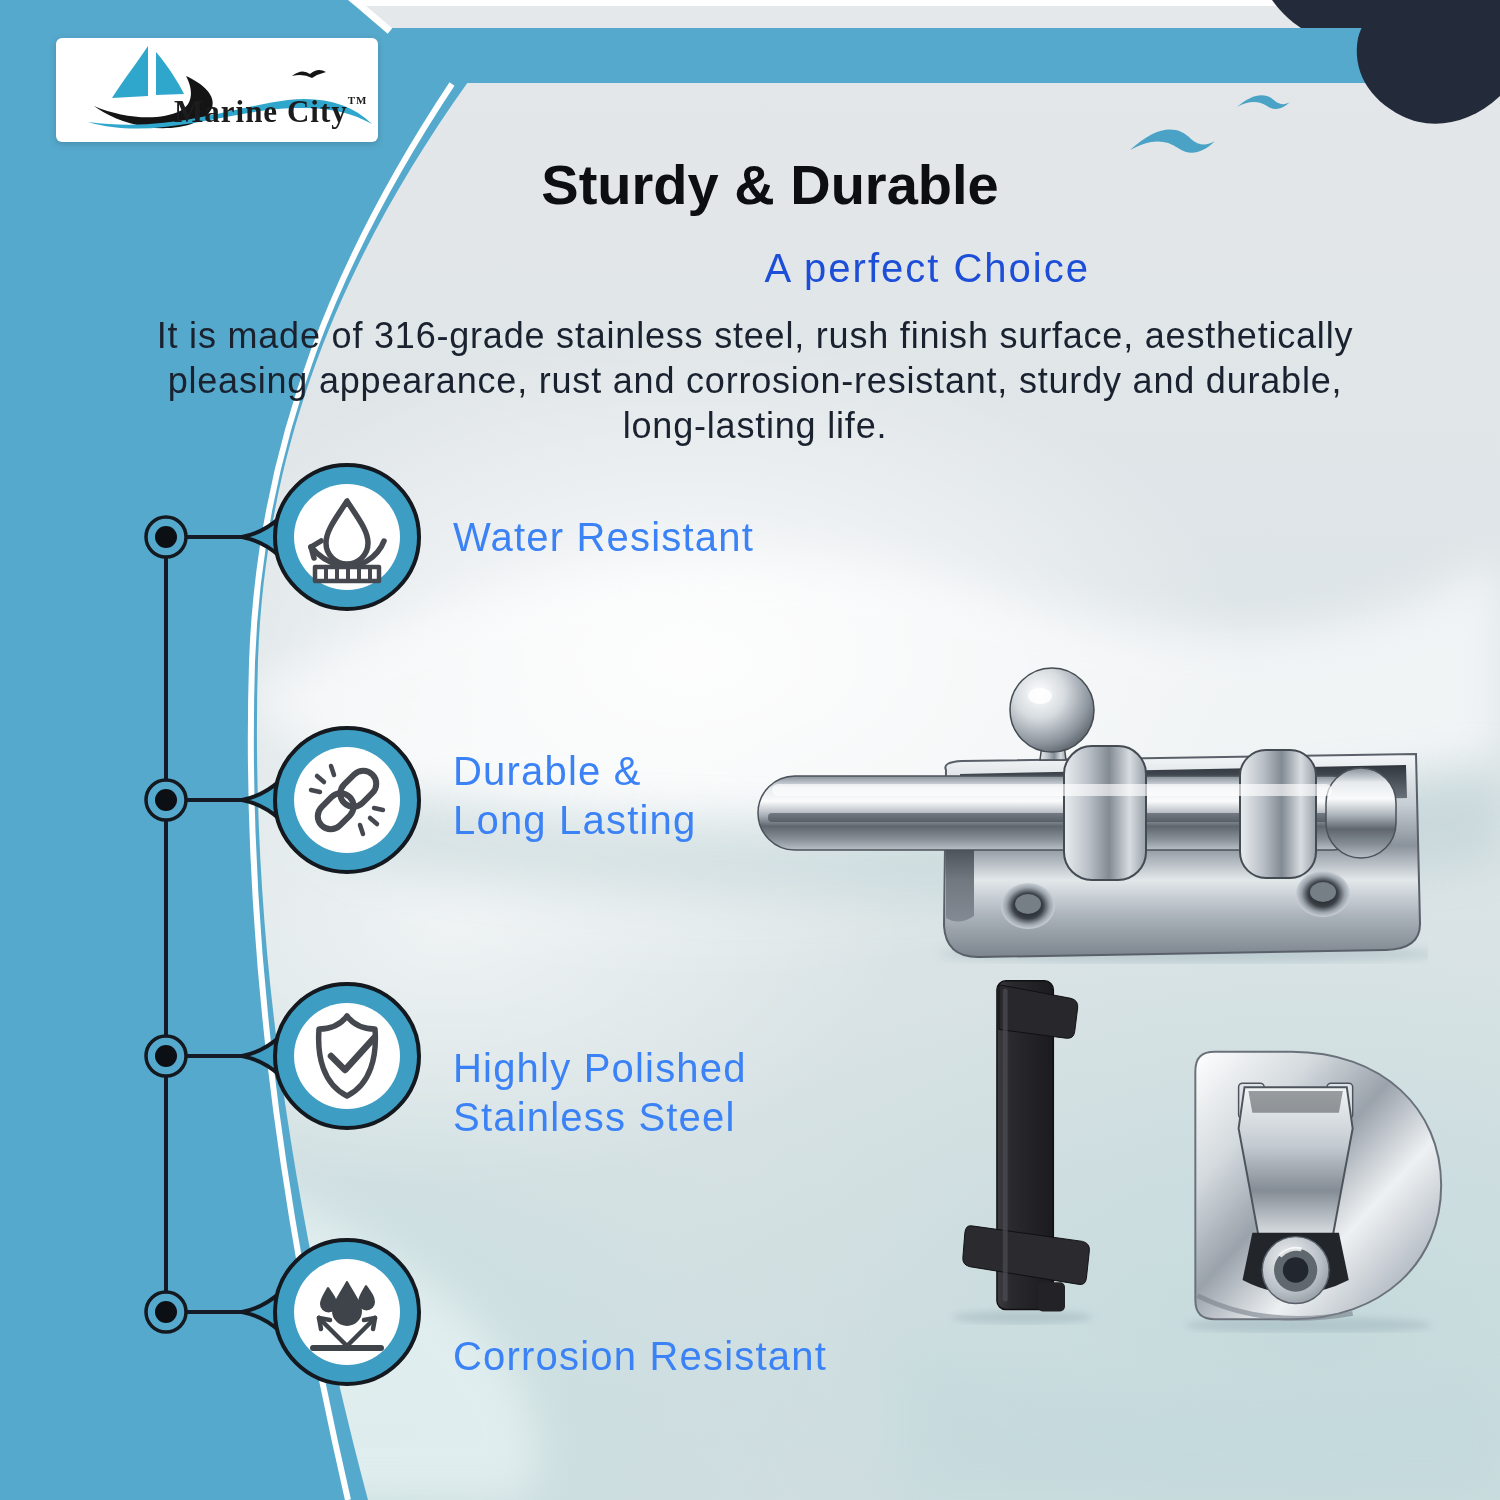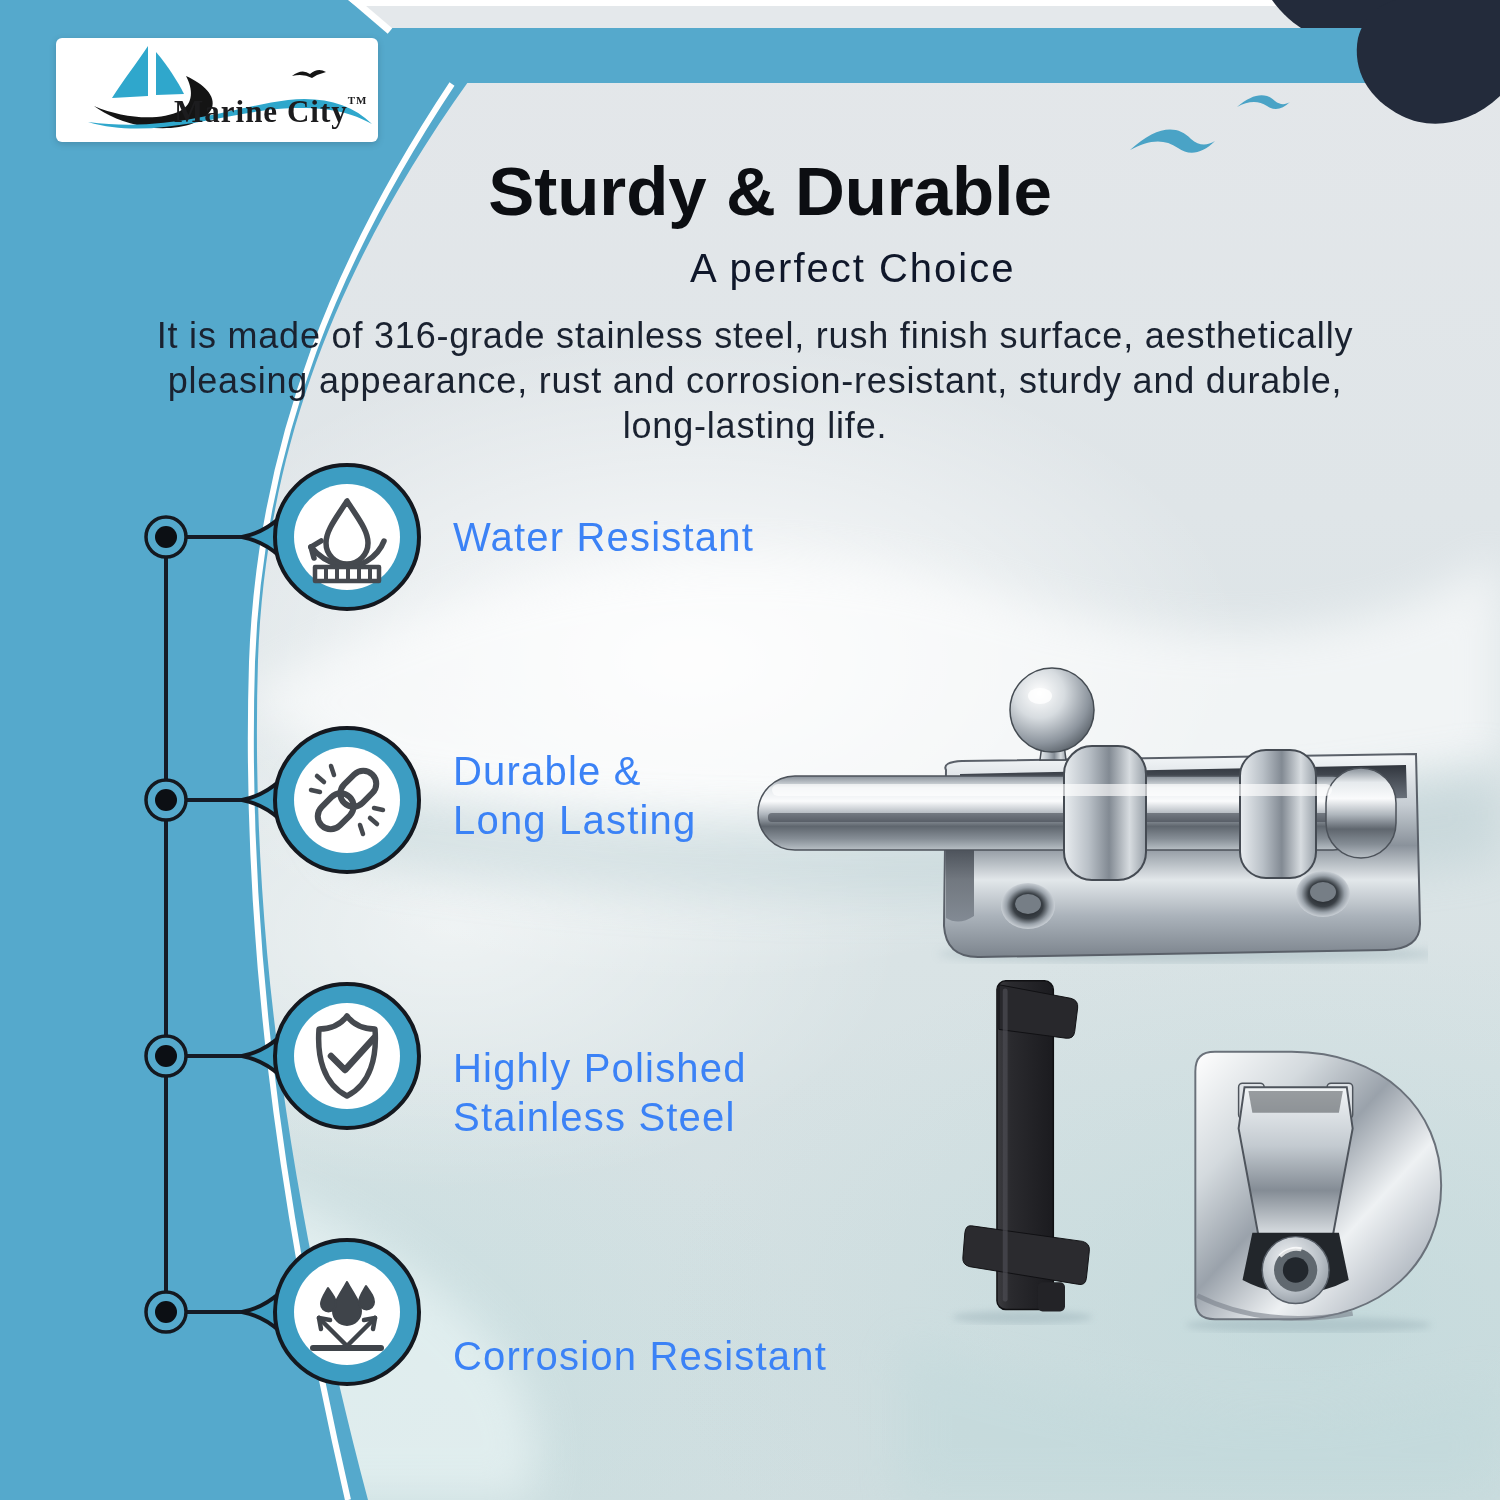--- a/index.html
+++ b/index.html
@@ -13,23 +13,23 @@
         radial-gradient(900px 560px at 18% 92%, rgba(188,221,222,.5), rgba(255,255,255,0) 62%),
         linear-gradient(180deg,#e4e7ea 0%,#dfe5e8 34%,#d9e3e5 64%,#d0dee0 100%);}
   svg.layer{position:absolute;left:0;top:0;}
   .logo{position:absolute;left:56px;top:38px;width:322px;height:104px;background:#ffffff;
         border-radius:6px;box-shadow:0 2px 6px rgba(30,60,80,.25);}
   .logo svg{position:absolute;inset:0;}
   .logo-text{position:absolute;left:118px;top:56px;font-family:"Liberation Serif",serif;
              font-size:31px;font-weight:600;color:#1c1c1e;letter-spacing:1px;white-space:nowrap;}
   .logo-text sup{font-size:11px;vertical-align:18px;}
   .title{position:absolute;left:400px;top:152px;width:740px;margin:0;text-align:center;
-         font-size:69px;font-weight:bold;color:#0c0e12;letter-spacing:0;}
-  .subtitle{position:absolute;left:690px;top:246px;width:400px;
-            font-size:40px;font-weight:300;color:#0f172a;letter-spacing:2px;}
+         font-size:56px;font-weight:bold;color:#0c0e12;letter-spacing:0;}
+  .subtitle{position:absolute;left:690px;top:246px;width:400px;text-align:right;
+            font-size:40px;font-weight:300;color:#1d4ed8;letter-spacing:2px;}
   .desc{position:absolute;left:120px;top:313px;width:1270px;text-align:center;
         font-size:36px;font-weight:300;color:#1a2230;letter-spacing:.8px;line-height:45px;}
   .feature-label{position:absolute;left:453px;font-size:40px;font-weight:300;color:#3b82f6;
                  letter-spacing:1.2px;line-height:49px;white-space:nowrap;}
   .ficon{position:absolute;width:104px;height:104px;}
   .product{position:absolute;}
 </style>
 </head>
 <body>
 

